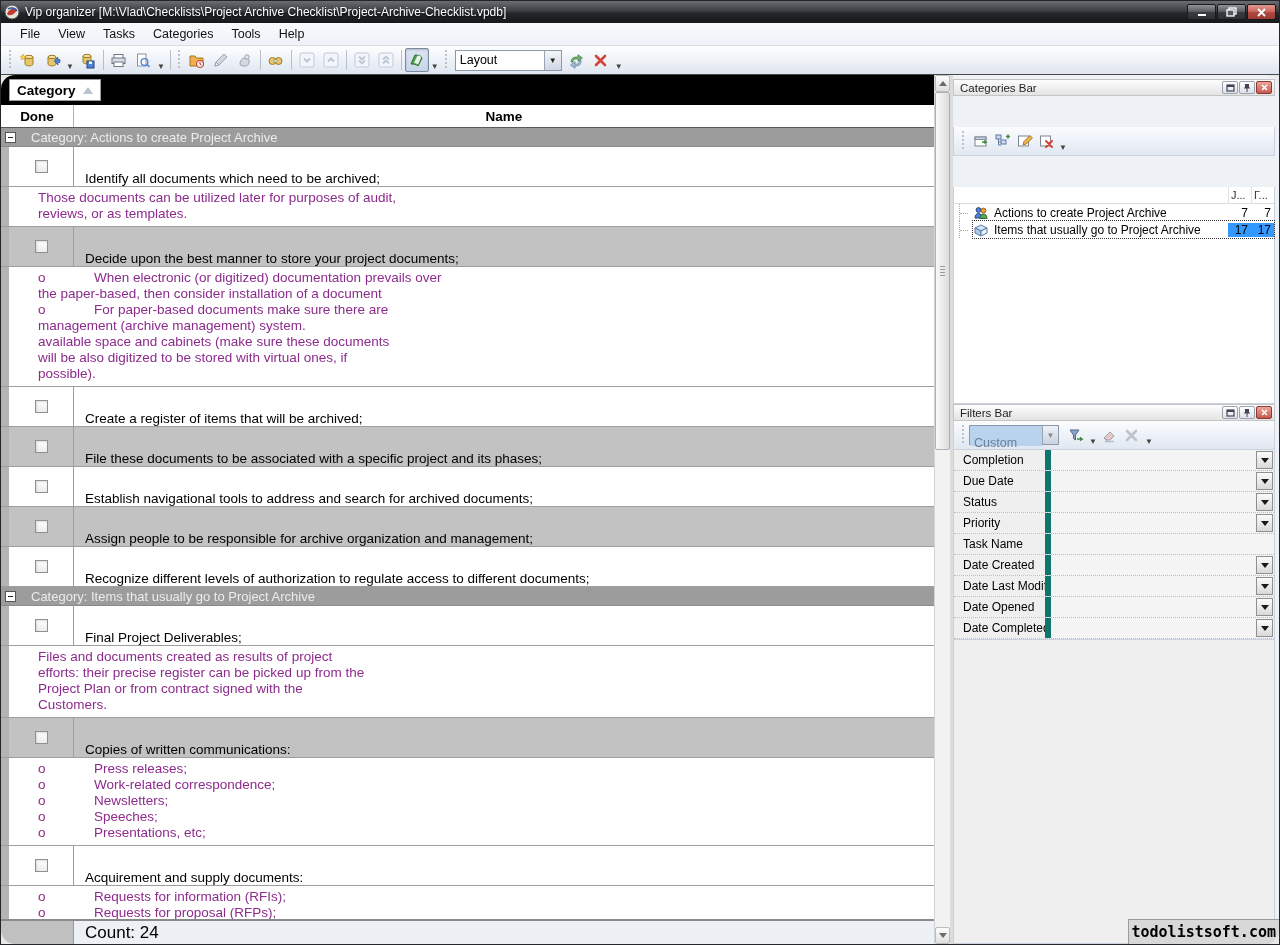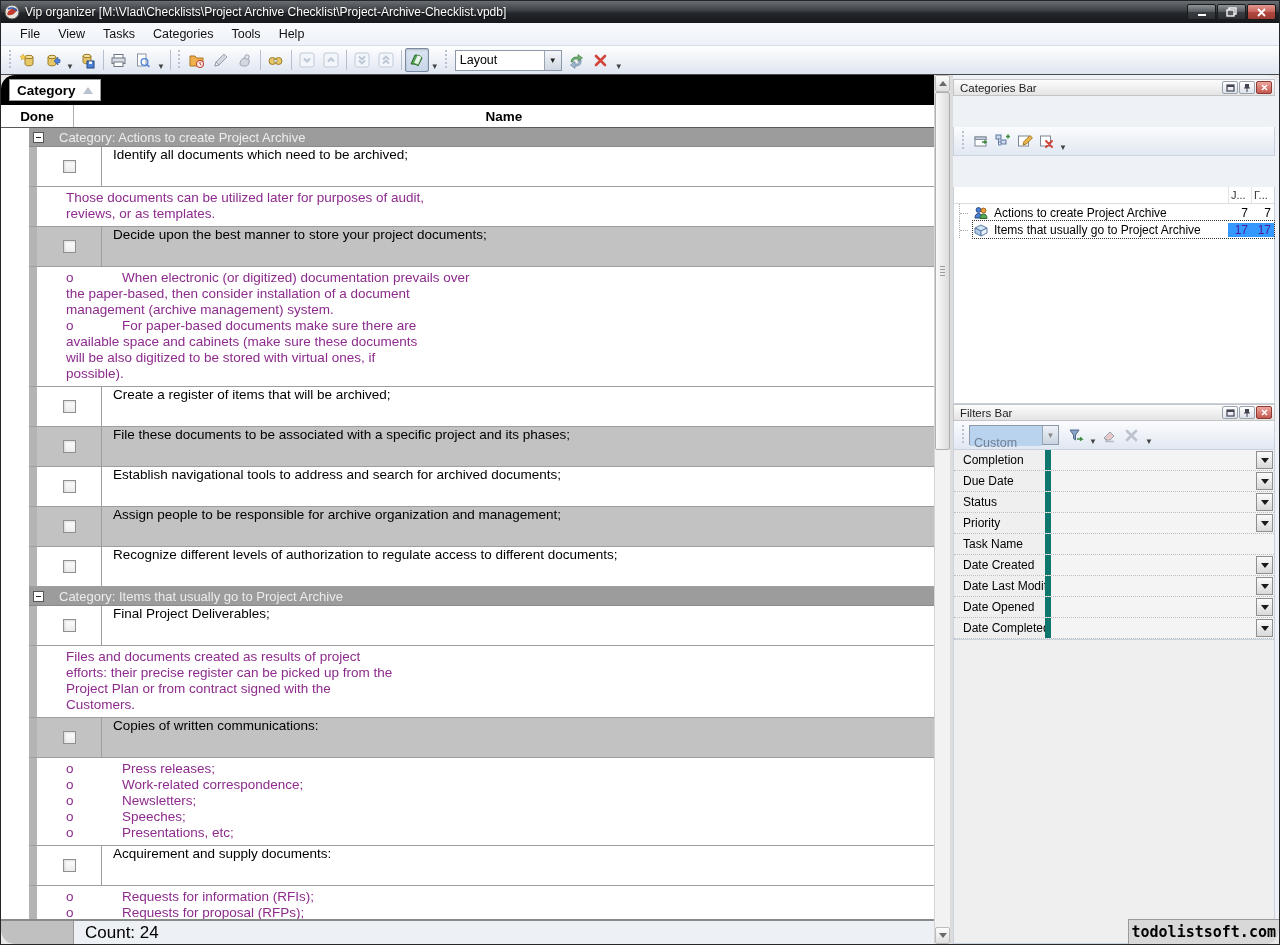--- a/index.html
+++ b/index.html
@@ -42,30 +42,30 @@
   .listpane { width:933px; flex:0 0 933px; display:flex; flex-direction:column; background:#fff; }
   .groupband { height:30px; flex:0 0 30px; background:#000; display:flex; align-items:center; padding-left:8px; }
   .category-btn { background:#fff; border:1px solid #9a9a9a; height:22px; font-weight:bold; font-size:13.5px;
                   display:flex; align-items:center; gap:7px; padding:0 7px; }
   .sort-tri { width:0; height:0; border-left:5px solid transparent; border-right:5px solid transparent; border-bottom:7px solid #b9c2cf; }
 
   .colheaders { height:23px; flex:0 0 23px; background:#fff; border-bottom:1px solid #5a5a5a; display:flex; font-weight:bold; font-size:13.5px; align-items:center; }
   .done-col { width:73px; flex:0 0 73px; text-align:center; border-right:1px solid #b0b0b0; align-self:stretch; display:flex; align-items:center; justify-content:center; }
   .name-col { flex:1; text-align:center; }
 
-  .rows { flex:1; overflow:hidden; background:#0c4a6e;margin-left:28px; }
+  .rows { flex:1; overflow:hidden; background:#0c4a6e; }
   .row-group { height:19px; background:#9c9c9c; color:#ececec; display:flex; align-items:center; font-size:13px; position:relative; padding-left:30px; border-bottom:1px solid #8a8a8a; }
   .minusbox { position:absolute; left:4px; top:4px; width:11px; height:11px; background:#fff; border:1px solid #555; }
   .minusbox::after { content:""; position:absolute; left:2px; right:2px; top:4px; height:1px; background:#222; }
   .row-task { height:40px; display:flex; border-bottom:1px solid #9e9e9e; background:#fff; }
   .row-task.shade .donecell, .row-task.shade .namecell { background:#c2c2c2; }
   .gutter { width:8px; flex:0 0 8px; background:#b4b4b4; }
   .donecell { width:65px; flex:0 0 65px; display:flex; align-items:center; justify-content:center; border-right:1px solid #9e9e9e; }
   .checkbox { width:13px; height:13px; border:1px solid #8e9094; background:linear-gradient(#fdfdfd,#ececec); box-shadow:inset 1px 1px 2px rgba(0,0,0,.12); }
-  .namecell { flex:1; display:flex; align-items:flex-start; padding-left:11px; font-size:13.5px; color:#000; }
+  .namecell { flex:1; display:flex; align-items:flex-end; padding-left:11px; font-size:13.5px; color:#000; }
   .row-note { display:flex; border-bottom:1px solid #9e9e9e; background:#fff; }
   .note-body { flex:1; padding:3px 24px 4px 29px; color:#8d2b8d; font-size:13.5px; line-height:16px; }
   .o-bullet { display:inline-block; width:56px; }
 
   .list-footer { height:25px; flex:0 0 25px; display:flex; border-top:2px solid #8a8a8a; font-size:17px; }
   .footer-done { width:73px; flex:0 0 73px; background:#c0c0c0; border-right:1px solid #999; }
   .footer-name { flex:1; background:#edf0f4; display:flex; align-items:center; padding-left:11px; }
 
   
   .vscroll { width:16px; flex:0 0 16px; background:#f2f2f2; border-left:1px solid #d4d4d4; position:relative; }
@@ -97,21 +97,21 @@
   .cat-cols .spacer { flex:1; }
   .cat-cols .ccell { width:23px; flex:0 0 23px; border-left:1px solid #e2e2e2; display:flex; align-items:center; justify-content:flex-start; padding-left:2px; overflow:hidden; }
   .cat-row { height:17px; flex:0 0 17px; display:flex; align-items:center; }
   .tree-dots { width:14px; flex:0 0 14px; height:100%; border-left:1px dotted #aaa; margin-left:5px; position:relative; }
   .tree-dots::after { content:""; position:absolute; top:50%; left:0; width:8px; border-top:1px dotted #aaa; }
   .cat-icon { width:16px; height:16px; flex:0 0 16px; margin-right:3px; }
   .cat-label { flex:1; white-space:nowrap; overflow:hidden; padding:1px 2px; }
   .cat-row.selected .cat-sel-zone { outline:1px dotted #333; }
   .cat-sel-zone { display:flex; flex:1; align-items:center; height:100%; }
   .cat-num { width:23px; flex:0 0 23px; text-align:right; padding-right:3px; }
-  .cat-row.selected .cat-num { background:#3399ff; color:#4c1d95; }
+  .cat-row.selected .cat-num { background:#3399ff; color:#000000; }
 
   .filters-section { flex:1; display:flex; flex-direction:column; }
   .preset-combo { display:flex; height:20px; border:1px solid #8d99a8; margin-right:6px; }
   .preset-combo .combo-val { width:72px; background:#b9d3ee; color:#6e7f95; padding:10px 4px; font-size:12.5px; }
   .preset-combo .combo-btn { width:16px; background:linear-gradient(#eef2f7,#c9d3e0); border-left:1px solid #9aa5b3; display:flex; align-items:center; justify-content:center; font-size:8px; color:#888; }
   .filter-rows { background:#f3f3f3; border:1px solid #c9d2de; border-top:none; }
   .filter-row { height:21px; display:flex; align-items:stretch; border-bottom:1px dotted #bdbdbd; }
   .f-label { width:97px; flex:0 0 97px; background:#efefef; display:flex; align-items:center; padding-left:9px; font-size:12px; border-right:6px solid #0f766e; white-space:nowrap; overflow:hidden; }
   .f-value { flex:1; background:#f4f4f4; }
   .f-dd { width:17px; flex:0 0 17px; margin:1px; border:1px solid #8f8f8f; background:linear-gradient(#fbfbfb,#d9d9d9); display:flex; align-items:center; justify-content:center; }
@@ -327,22 +327,22 @@
             </div>
             <div class="namecell">
               <span>Decide upon the best manner to store your project documents;</span>
             </div>
           </div>
           <div class="row-note">
             <div class="gutter"></div>
             <div class="note-body">
               <div class="note-line"><span class="o-bullet">o</span><span>When electronic (or digitized) documentation prevails over</span></div>
               <div class="note-line"><span>the paper-based, then consider installation of a document</span></div>
+              <div class="note-line"><span class="o-bullet">o</span><span>For paper-based documents make sure there are</span></div>
               <div class="note-line"><span>management (archive management) system.</span></div>
-              <div class="note-line"><span class="o-bullet">o</span><span>For paper-based documents make sure there are</span></div>
               <div class="note-line"><span>available space and cabinets (make sure these documents</span></div>
               <div class="note-line"><span>will be also digitized to be stored with virtual ones, if</span></div>
               <div class="note-line"><span>possible).</span></div>
             </div>
           </div>
           <div class="row-task">
             <div class="gutter"></div>
             <div class="donecell">
               <div class="checkbox"></div>
             </div>

